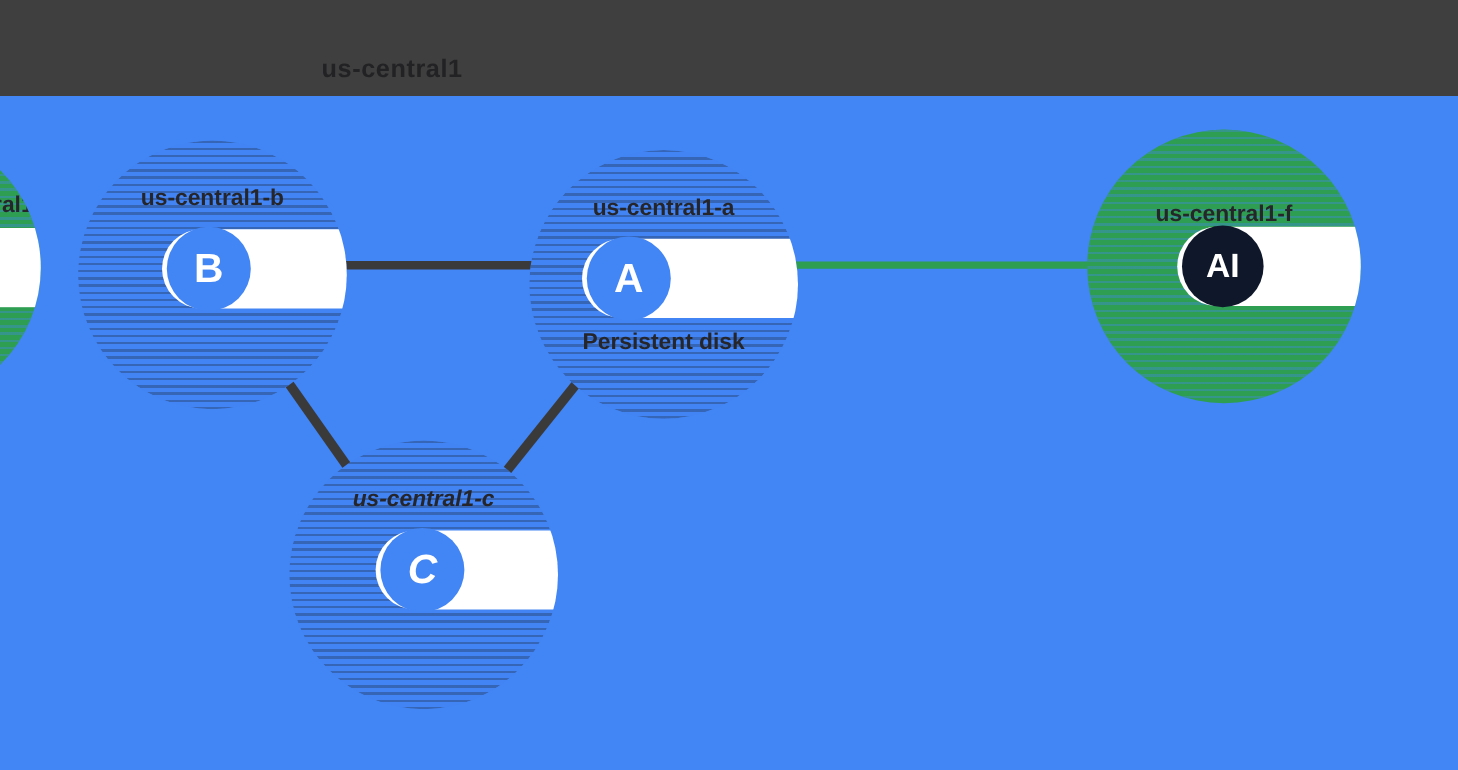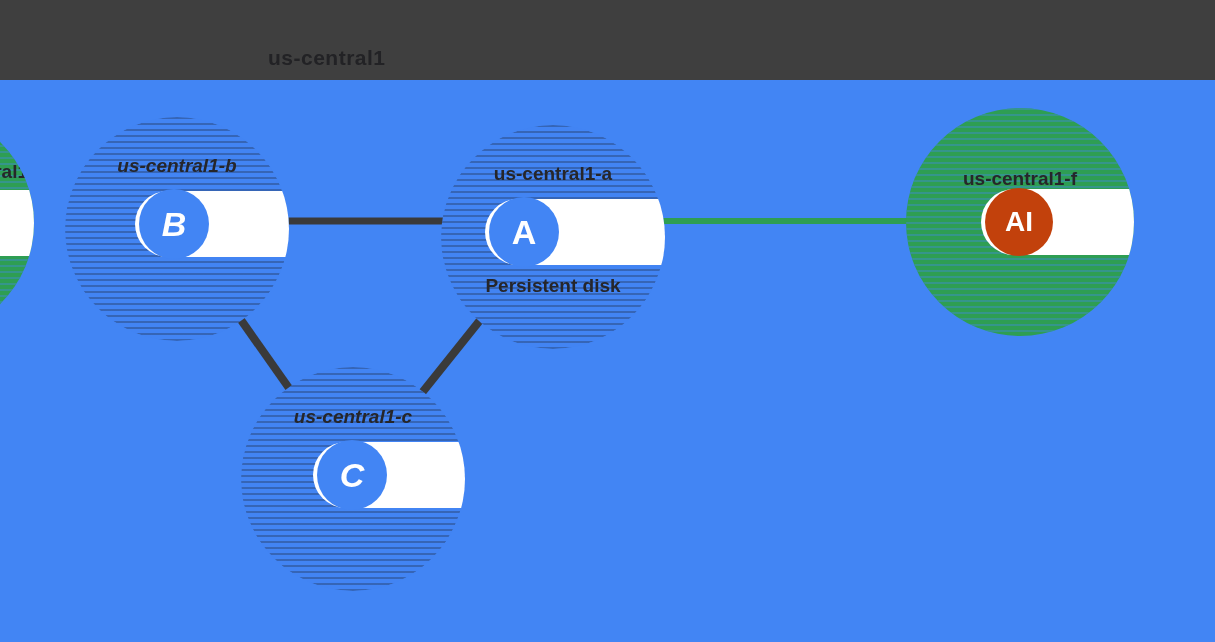--- a/index.html
+++ b/index.html
@@ -49,29 +49,29 @@
     position:absolute;height:66px;background:#FFFFFF;
     border-radius:33px 0 0 33px;right:-12px;z-index:1;
   }
   
   .dot{
     position:absolute;border-radius:50%;z-index:2;
     display:flex;align-items:center;justify-content:center;
     color:#FFFFFF;font-weight:700;
   }
   .dot.blue{background:#4285F4;width:70px;height:70px;font-size:34px;}
-  .dot.green{background:#c2410c;width:68px;height:68px;font-size:28px;}
+  .dot.green{background:#0f172a;width:68px;height:68px;font-size:28px;}
 
   .zone-label,.sub-label{
     position:absolute;left:0;right:0;text-align:center;z-index:1;
     font-size:19px;font-weight:600;color:#26262A;white-space:nowrap;
   }
 
   
-  .node-b{left:65px;top:117px;width:224px;height:224px;font-style:italic;}
+  .node-b{left:65px;top:117px;width:224px;height:224px;}
   .node-b .zone-label{top:38px;}
   .node-b .band{left:70px;top:74px;}
   .node-b .dot{left:74px;top:72px;}
 
   
   .node-a{left:441px;top:125px;width:224px;height:224px;}
   .node-a .zone-label{top:38px;}
   .node-a .band{left:44px;top:74px;}
   .node-a .dot{left:48px;top:72px;}
   .node-a .sub-label{top:150px;}

